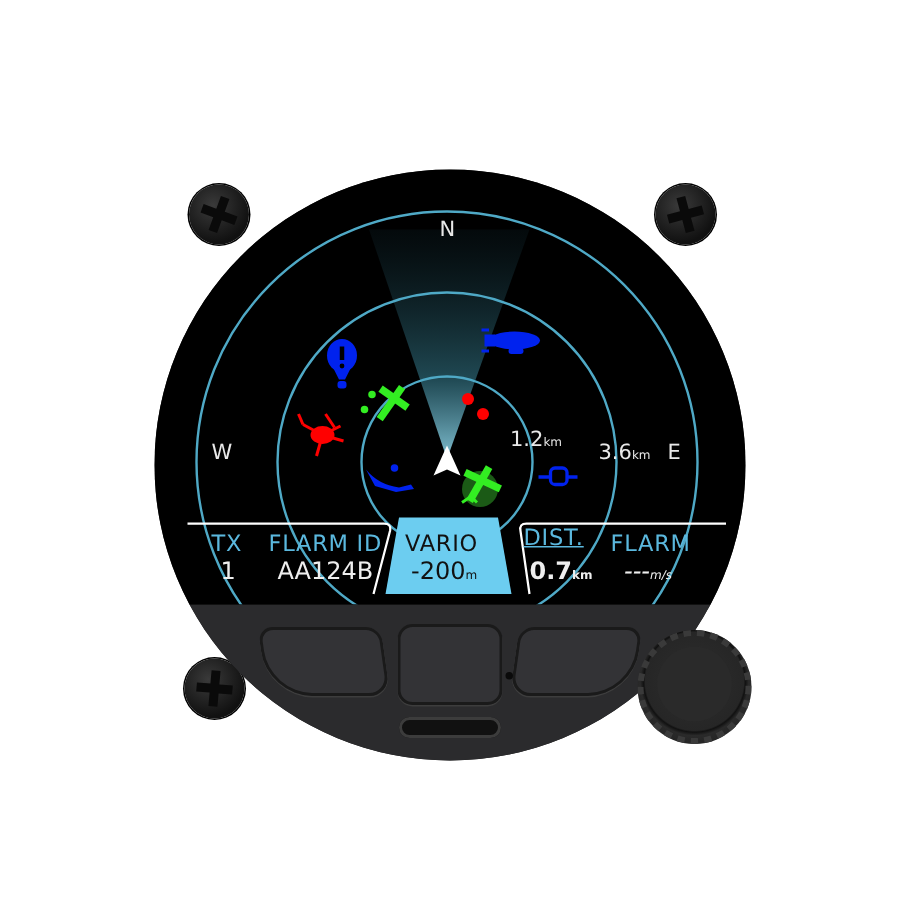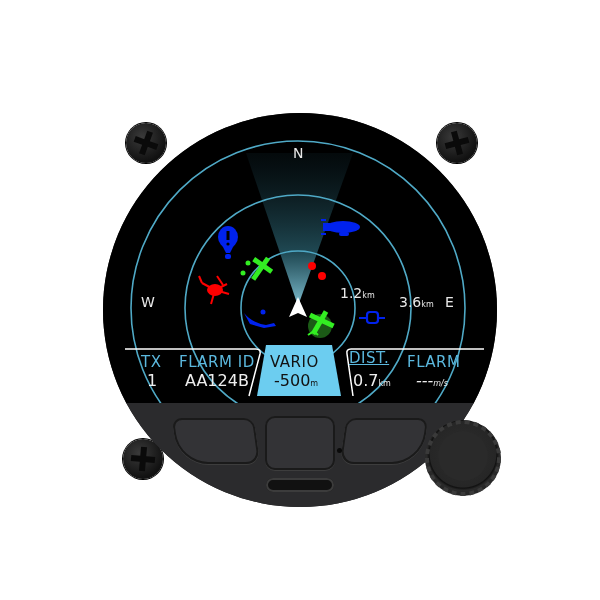--- a/index.html
+++ b/index.html
@@ -136,25 +136,25 @@
       </svg>
 
       <div class="info-header" style="left:38px; top:240px;">TX</div>
       <div class="info-value" style="left:44px; top:258px;">1</div>
 
       <div class="info-header" style="left:76px; top:240px;">FLARM ID</div>
       <div class="info-value" style="left:82px; top:258px;">AA124B</div>
 
       <div class="info-header" style="left:167px; top:240px; color:#111;">VARIO</div>
       <div class="info-value" style="left:171px; top:258px; color:#111;">
-        <span>-500</span><span class="unit">m</span>
+        <span>-200</span><span class="unit">m</span>
       </div>
 
       <div class="info-header" style="left:246px; top:236px;text-decoration:underline;">DIST.</div>
-      <div class="info-value" style="left:250px; top:258px;">
+      <div class="info-value" style="left:250px; top:258px;font-weight:bold;">
         <span>0.7</span><span class="unit">km</span>
       </div>
 
       <div class="info-header" style="left:304px; top:240px;">FLARM</div>
       <div class="info-value" style="left:313px; top:258px;font-style:italic;">
         <span>---</span><span class="unit">m/s</span>
       </div>
     </div>
 
     <div class="btn" style="left:72px; top:305px; width:82px; height:46px; border-radius:10px 10px 14px 30px; transform:skewX(8deg);"></div>

